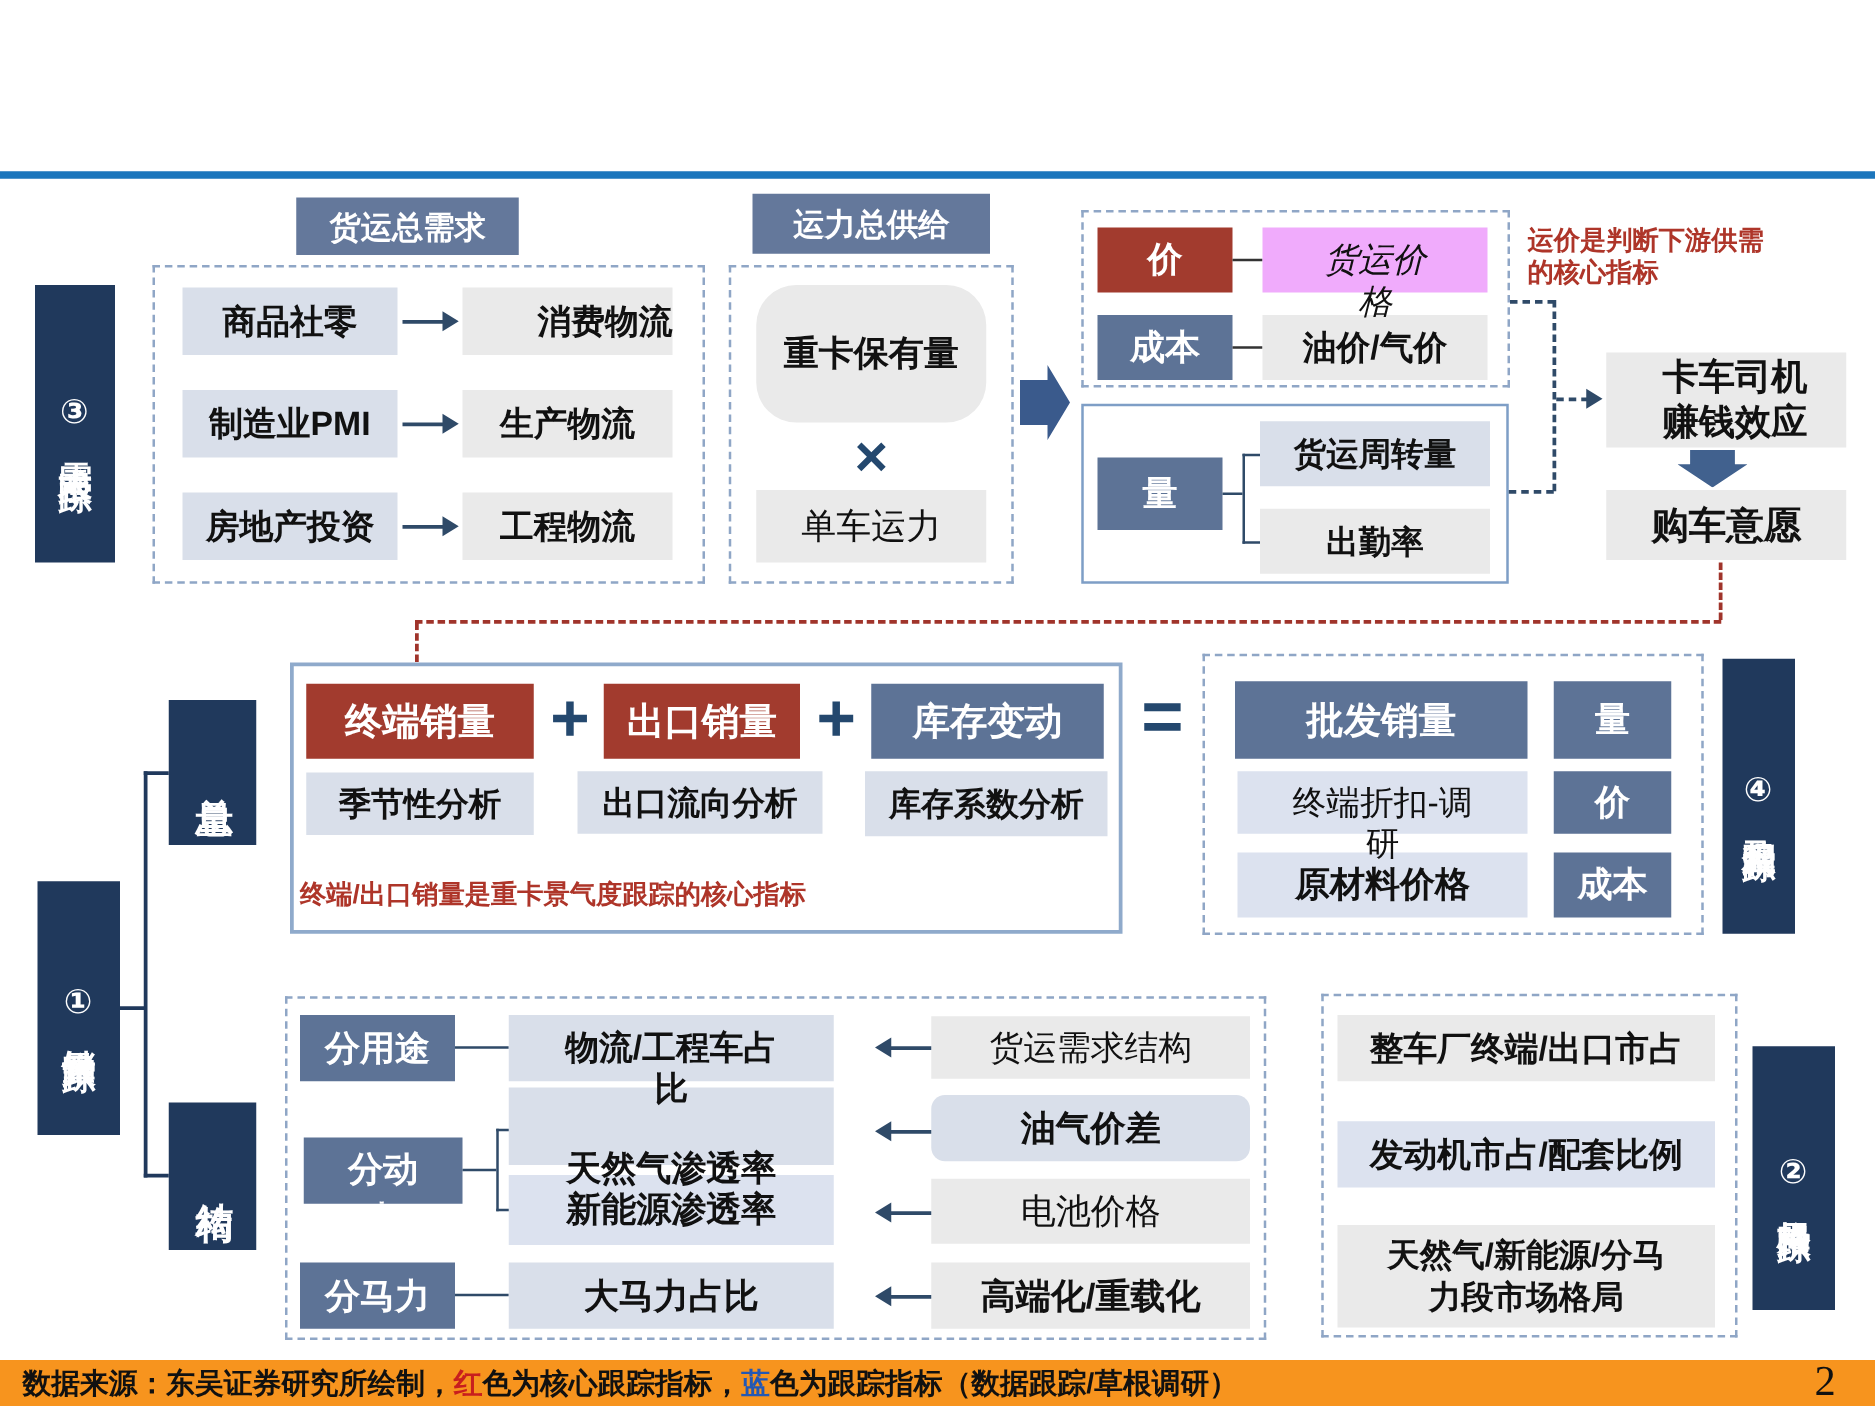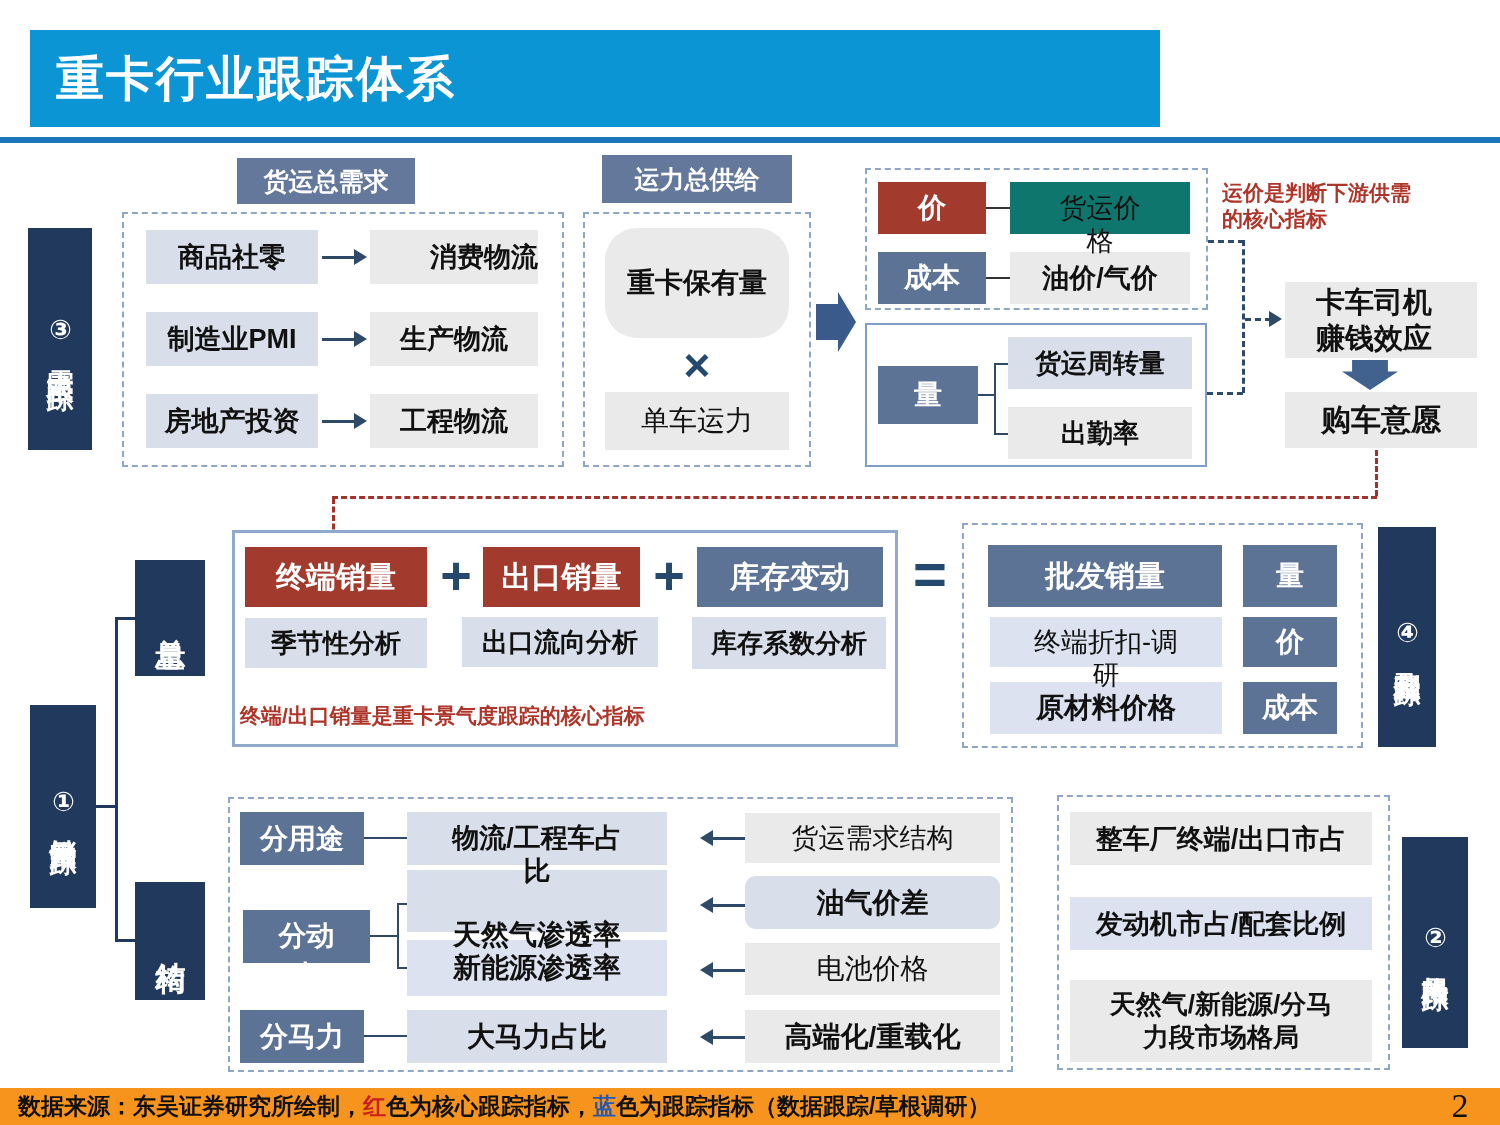--- a/index.html
+++ b/index.html
@@ -41,24 +41,20 @@
   #footer{position:absolute;left:0;top:1088px;width:1500px;height:37px;background:#F7941E;
           display:flex;align-items:center;font-size:23px;font-weight:700;color:#111;}
   #footer .seg{white-space:pre;}
   .fred{color:#C81E1E;} .fblue{color:#2458B3;}
 </style>
 </head>
 <body>
 
 <div id="slide">
 
-  <div class="abs" style="left:30px;top:30px;width:1130px;height:97px;background:#0C95D5;
-              display:flex;align-items:center;padding-left:26px;box-sizing:border-box;">
-    <span style="color:#fff;font-weight:700;font-size:48px;letter-spacing:2px;">重卡行业跟踪体系</span>
-  </div>
   <div class="abs" style="left:0;top:137px;width:1500px;height:6px;background:#1C76BC;"></div>
 
   <div class="box navy vtext" style="left:28px;top:228px;width:64px;height:222px;font-size:27px;">
     <span>③需求跟踪</span>
   </div>
 
   <div class="box hdr" style="left:237px;top:158px;width:178px;height:46px;">
     <span>货运总需求</span>
   </div>
   <div class="box hdr" style="left:602px;top:155px;width:190px;height:48px;">
@@ -105,21 +101,21 @@
     <span>单车运力</span>
     </div>
 
   <div class="barrow-r" style="left:816px;top:292px;width:40px;height:60px;"></div>
 
   <div class="dashbox" style="left:865px;top:168px;width:343px;height:142px;"></div>
   <div class="box red" style="left:878px;top:182px;width:108px;height:52px;font-size:28px;">
     <span>价</span>
     </div>
   <div class="abs" style="left:986px;top:207px;width:24px;height:2px;background:#333;"></div>
-  <div class="abs lg" style="left:1010px;top:182px;width:180px;height:52px;z-index:3;background:#0f766e;">
+  <div class="abs lg" style="left:1010px;top:182px;width:180px;height:52px;z-index:3;background:#f0abfc;font-style:italic;">
     <div class="wrapov" style="width:100px;margin:0 auto;padding-top:10px;font-size:27px;font-weight:500;">货运价格</div>
     </div>
   <div class="box steel" style="left:878px;top:252px;width:108px;height:52px;font-size:28px;">
     <span>成本</span>
     </div>
   <div class="abs" style="left:986px;top:277px;width:24px;height:2px;background:#333;"></div>
   <div class="box lg" style="left:1010px;top:252px;width:180px;height:52px;font-size:27px;font-weight:700;">
     <span>油价/气价</span>
     </div>
 
@@ -141,21 +137,21 @@
     <span>出勤率</span>
     </div>
 
   <div class="dash-h" style="left:1208px;top:240px;width:36px;"></div>
   <div class="dash-v" style="left:1242px;top:240px;height:153px;"></div>
   <div class="dash-h" style="left:1207px;top:392px;width:36px;"></div>
   <div class="dash-h" style="left:1245px;top:318px;width:26px;"></div>
   <div class="tri-r" style="left:1269px;top:311px;"></div>
 
   <div class="abs lg" style="left:1285px;top:282px;width:192px;height:76px;display:flex;align-items:center;justify-content:center;">
-    <div style="width:130px;text-align:left;font-size:29px;font-weight:700;line-height:36px;">卡车司机赚钱效应</div>
+    <div style="width:130px;text-align:right;font-size:29px;font-weight:700;line-height:36px;">卡车司机赚钱效应</div>
     </div>
   <div class="barrow-d" style="left:1342px;top:360px;width:56px;height:30px;"></div>
   <div class="box lg" style="left:1285px;top:392px;width:192px;height:56px;font-size:30px;font-weight:700;">
     <span>购车意愿</span>
     </div>
 
   <div class="rdash-v" style="left:1375px;top:450px;height:46px;"></div>
   <div class="rdash-h" style="left:332px;top:496px;width:1045px;"></div>
   <div class="rdash-v" style="left:332px;top:498px;height:40px;"></div>
   <div class="tri-d-red" style="left:326px;top:536px;"></div>

